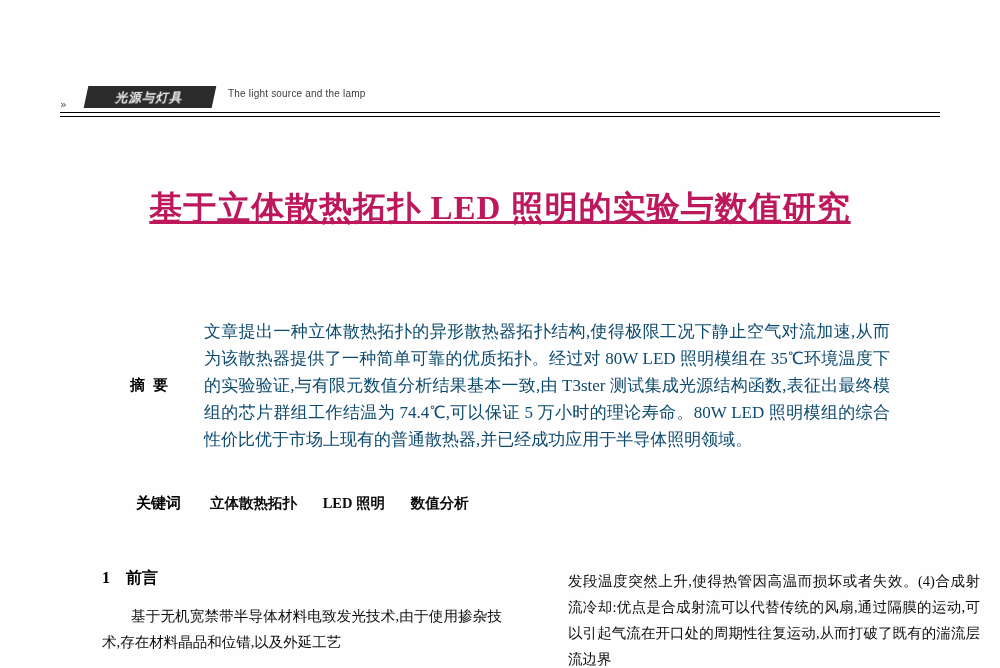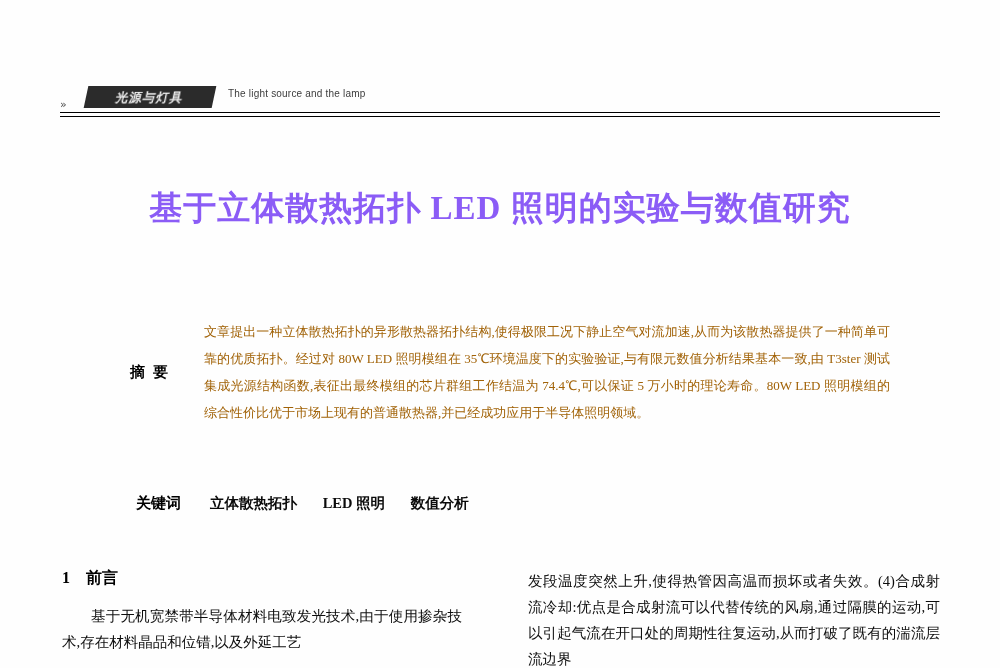--- a/index.html
+++ b/index.html
@@ -96,24 +96,25 @@
 
   
   .title {
     position: absolute;
     top: 186px;
     left: 60px;
     width: 880px;
     text-align: center;
     font-size: 33px;
     font-weight: bold;
-    color: #8b5cf6;
+    color: #be185d;
     letter-spacing: 1px;
     font-family: "Liberation Serif", serif;
     white-space: nowrap;
+    text-decoration: underline;
   }
 
   
   .authors {
     position: absolute;
     top: 268px;
     left: 60px;
     width: 880px;
     text-align: center;
     font-size: 15px;
@@ -138,23 +139,23 @@
     width: 74px;
     flex: 0 0 74px;
     font-size: 15px;
     font-weight: bold;
     color: #000;
     letter-spacing: 8px;
     font-family: "Liberation Serif", serif;
   }
   .abs-body {
     flex: 1;
-    font-size: 13px;
+    font-size: 17px;
     line-height: 27px;
-    color: #a16207;
+    color: #0c4a6e;
     text-align: justify;
     font-family: "Liberation Serif", serif;
   }
   .keywords {
     position: absolute;
     top: 494px;
     left: 136px;
     width: 760px;
     display: flex;
     align-items: flex-start;
@@ -200,20 +201,21 @@
     font-size: 14.5px;
     line-height: 26px;
     color: #0d0d0d;
     text-align: justify;
     text-indent: 2em;
     font-family: "Liberation Serif", serif;
   }
   .para.noindent { text-indent: 0; }
   .clip {
     overflow: hidden;
+    margin-left: 40px;
   }
 </style>
 </head>
 <body>
 
 <div class="page">
 
   <div class="header-band">
     <div class="header-arrows">»</div>
     <div class="header-tag">

